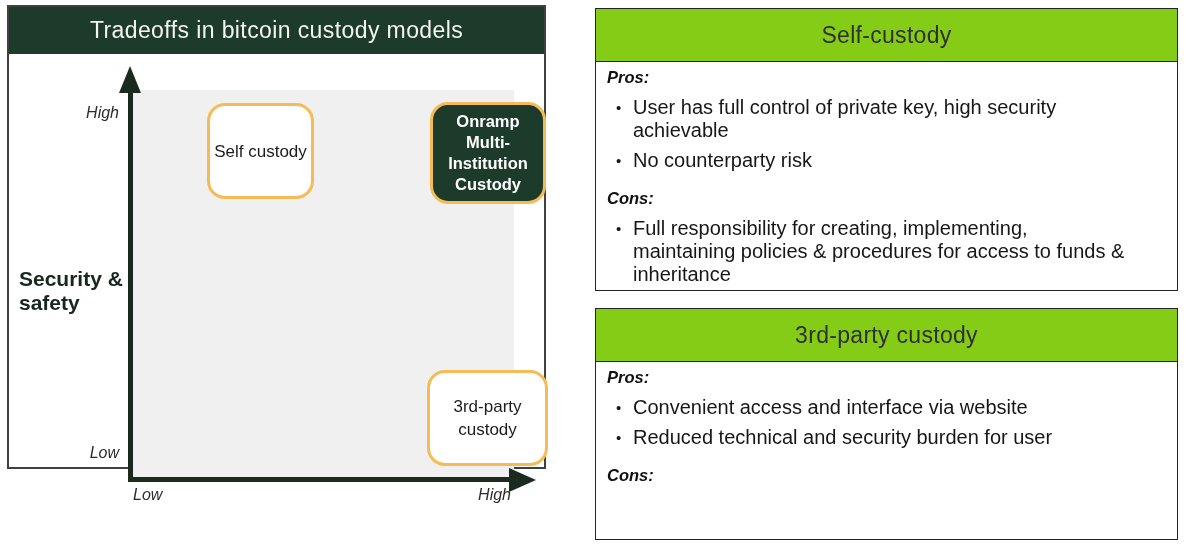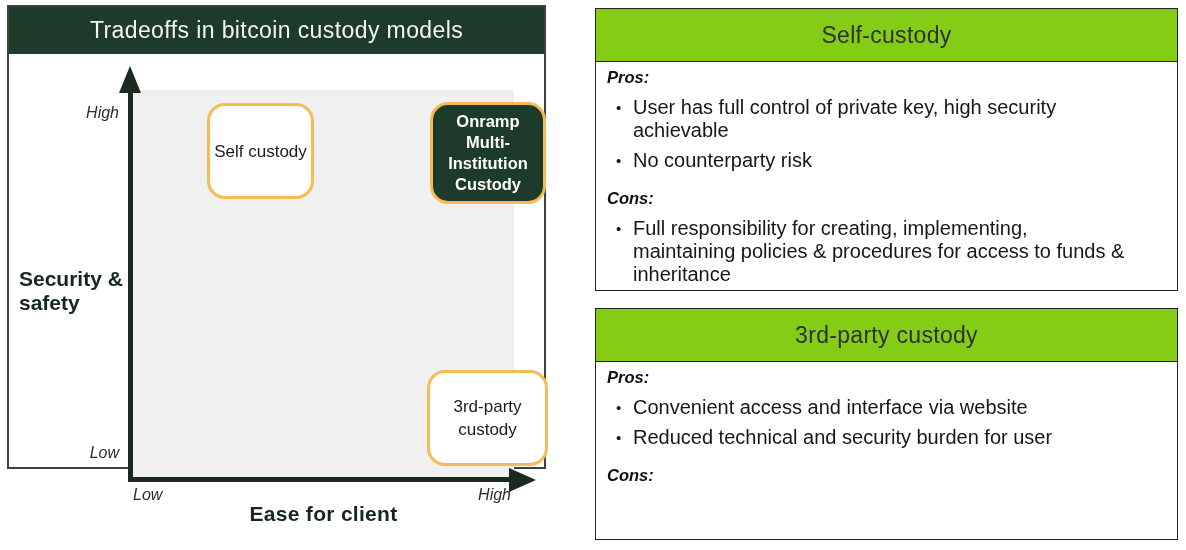--- a/index.html
+++ b/index.html
@@ -76,21 +76,20 @@
       <div class="y-axis-arrow"></div>
       <div class="x-axis-line"></div>
       <div class="x-axis-arrow"></div>
 
       <div class="tick tick-y tick-y-high">High</div>
       <div class="tick tick-y tick-y-low">Low</div>
       <div class="tick tick-x-low">Low</div>
       <div class="tick tick-x-high">High</div>
 
       <div class="axis-label y-axis-label">Security &amp; safety</div>
-      <div class="axis-label x-axis-label">Ease for client</div>
 
       <div class="qbox qbox-outline qbox-self">
         <span>Self custody</span>
       </div>
       <div class="qbox qbox-filled qbox-onramp">
         <span>Onramp Multi-Institution Custody</span>
       </div>
       <div class="qbox qbox-outline qbox-third">
         <span>3rd-party custody</span>
       </div>

